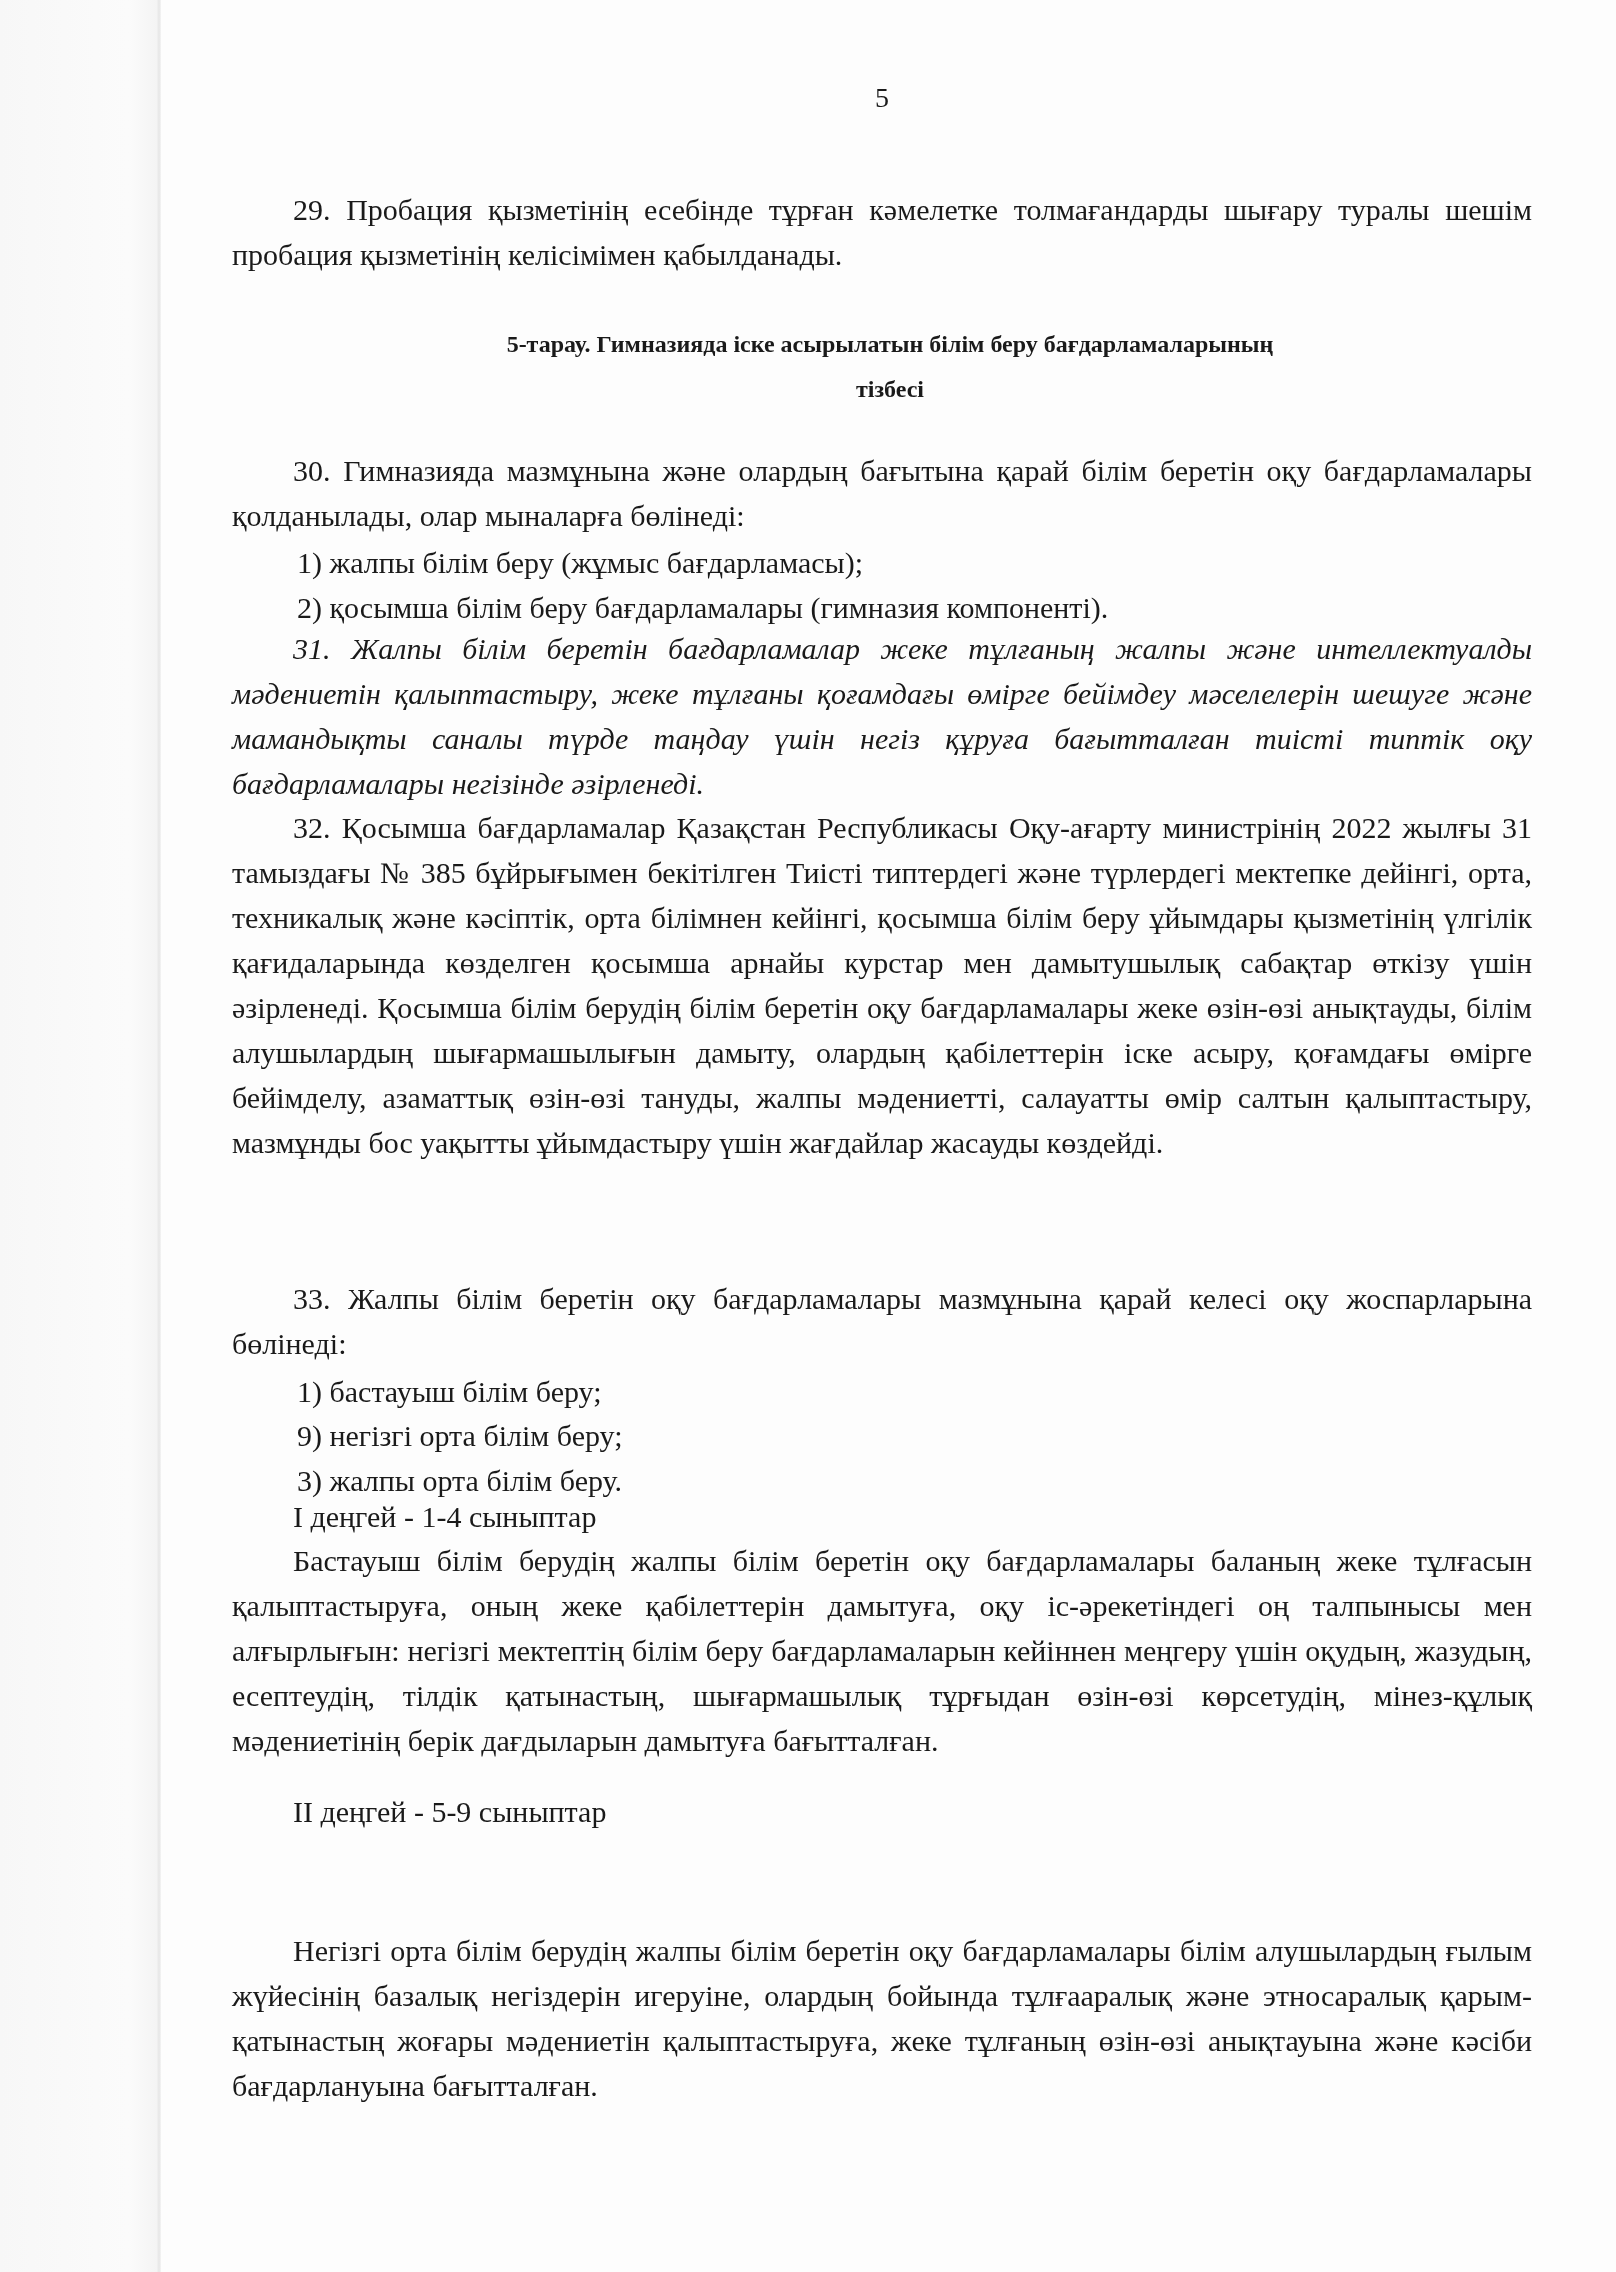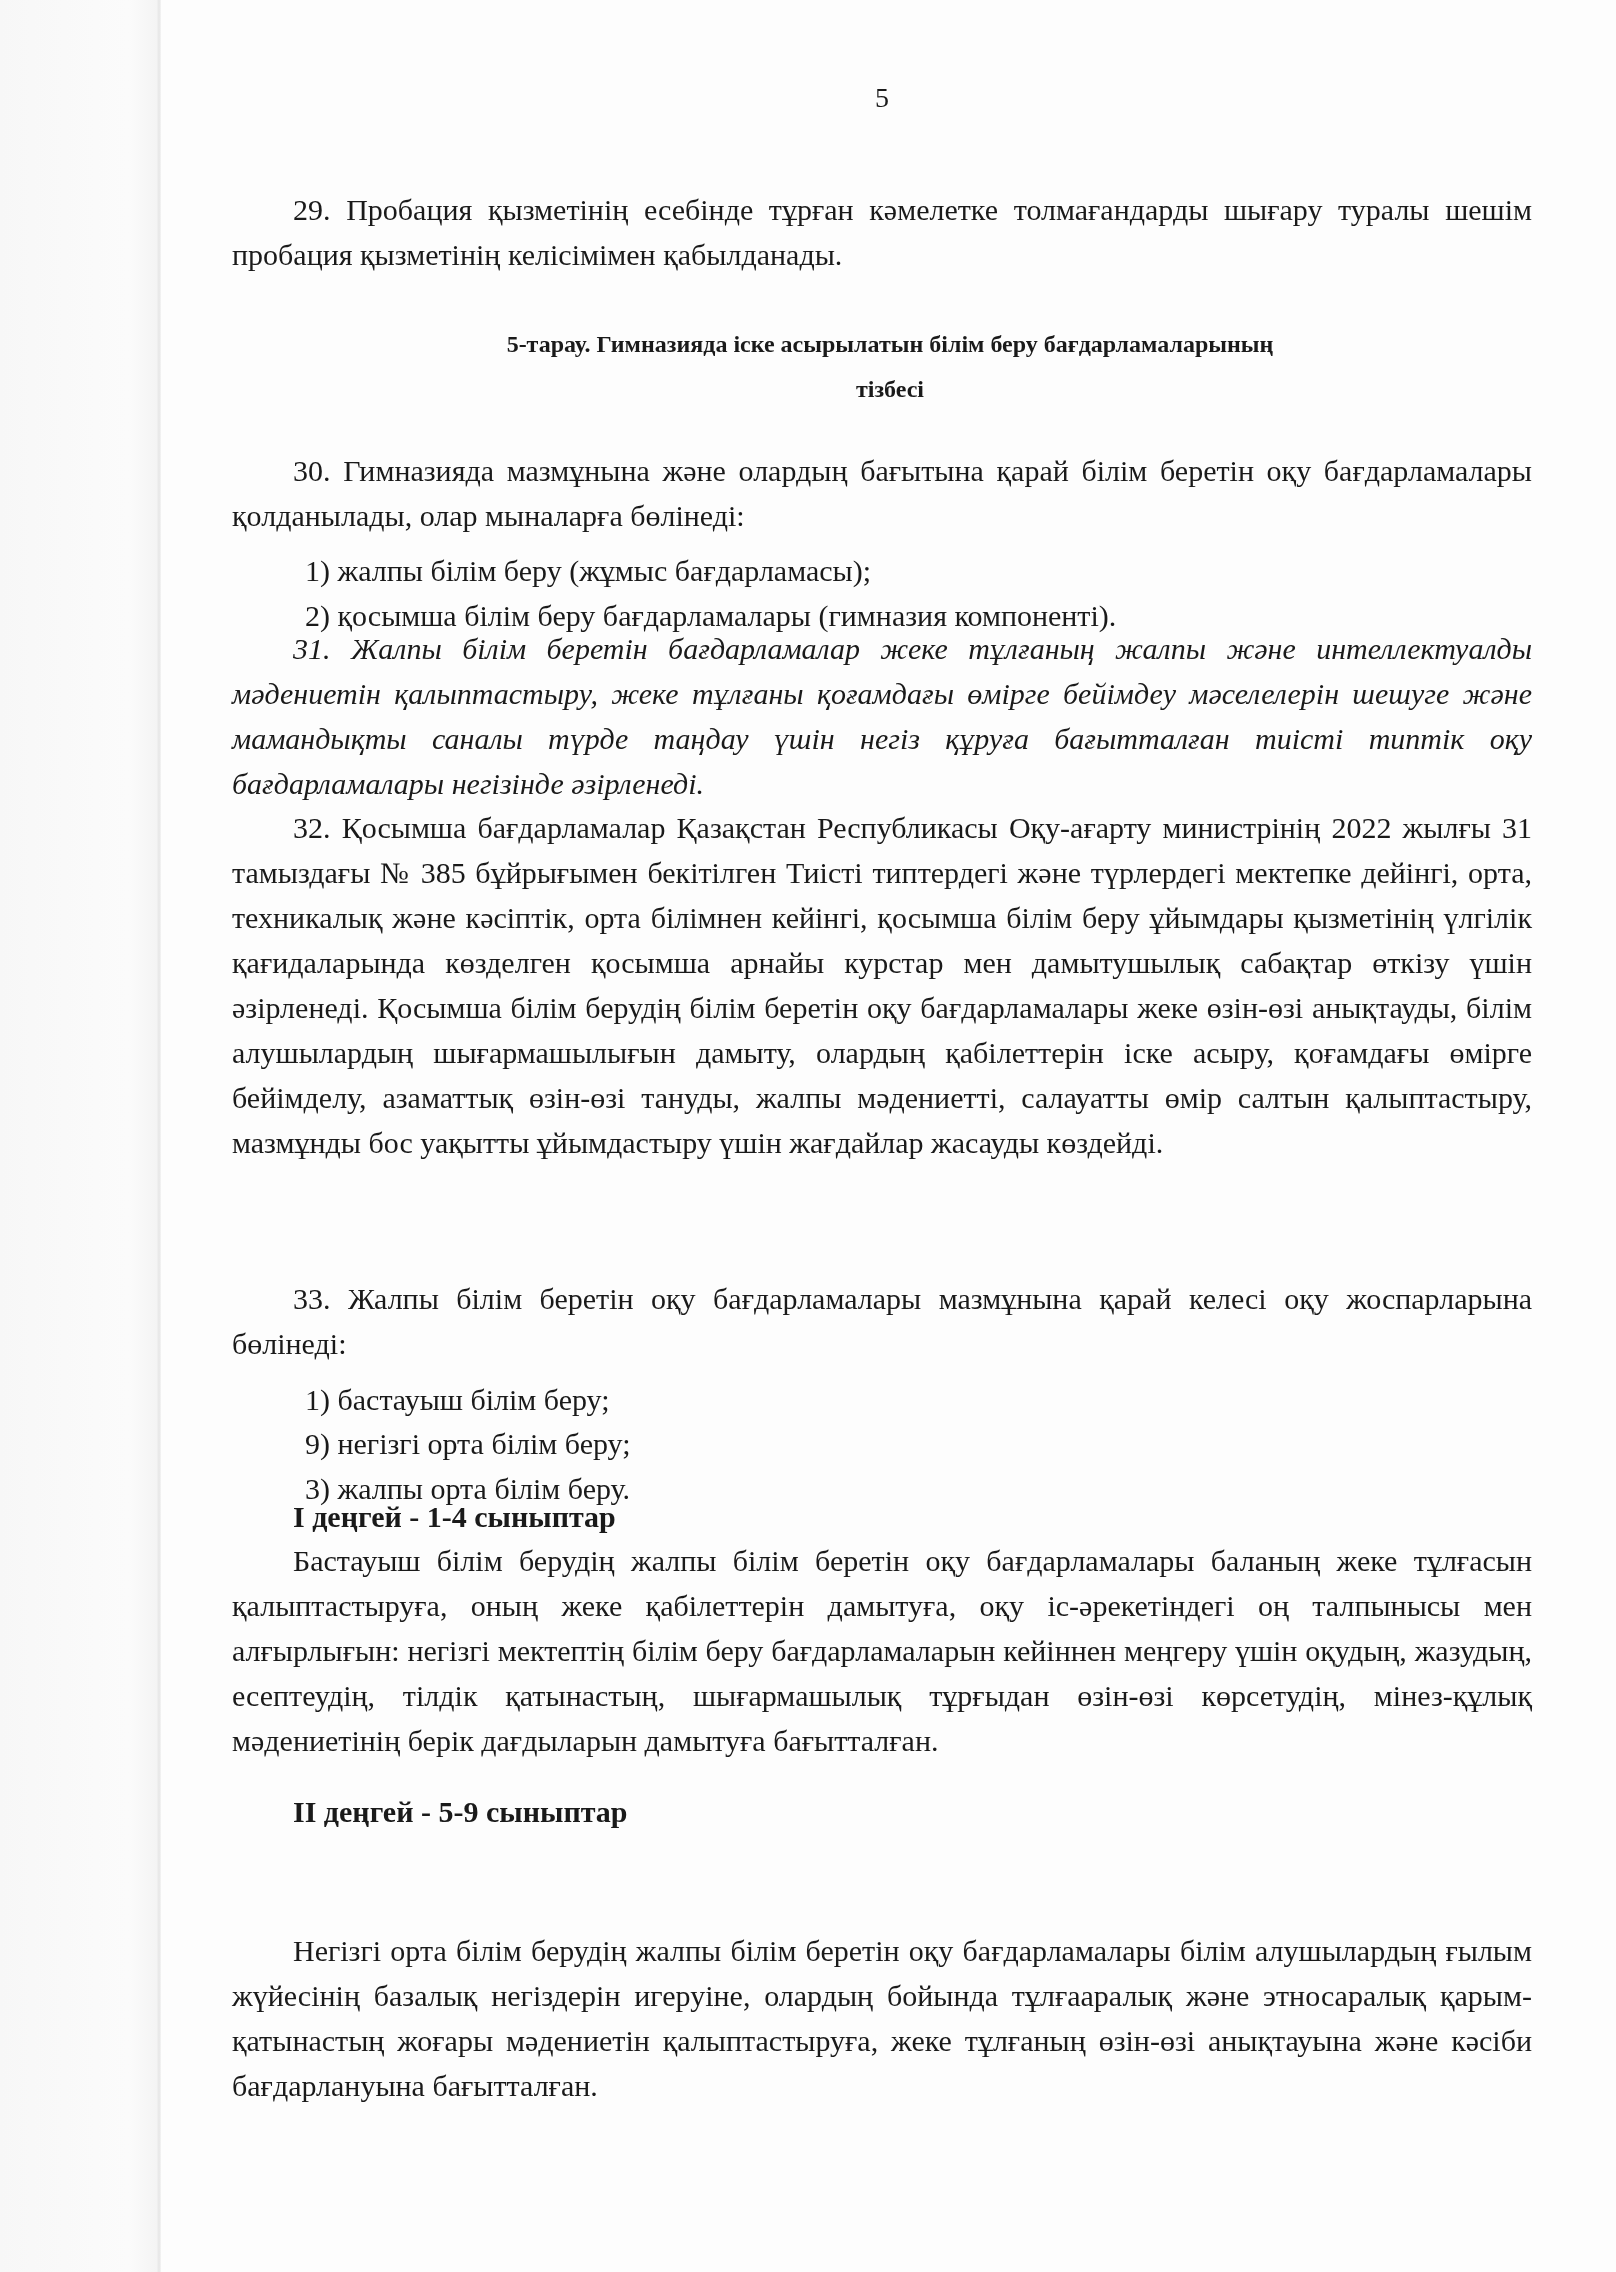--- a/index.html
+++ b/index.html
@@ -33,25 +33,25 @@
     margin: 0;
   }
   .indent { text-indent: 61px; }
   .heading {
     position: absolute; left: 0; width: 100%;
     font-size: 24px; line-height: 44px; font-weight: bold;
     text-align: center; margin: 8px;
   }
   .subhead {
     position: absolute; left: 61px;
-    font-size: 30px; line-height: 44px; font-weight: bold; margin: 0;
+    font-size: 30px; line-height: 44px; font-weight: normal; margin: 0;
   }
   .list-item {
     position: absolute; left: 61px;
-    font-size: 30px; line-height: 44px; margin: 12px;
+    font-size: 30px; line-height: 44px; margin: 4px;
   }
 </style>
 </head>
 <body>
 
 <div class="scan-edge"></div>
 <div class="scan-line"></div>
 
 <div class="page">
   <div class="page-number">5</div>

